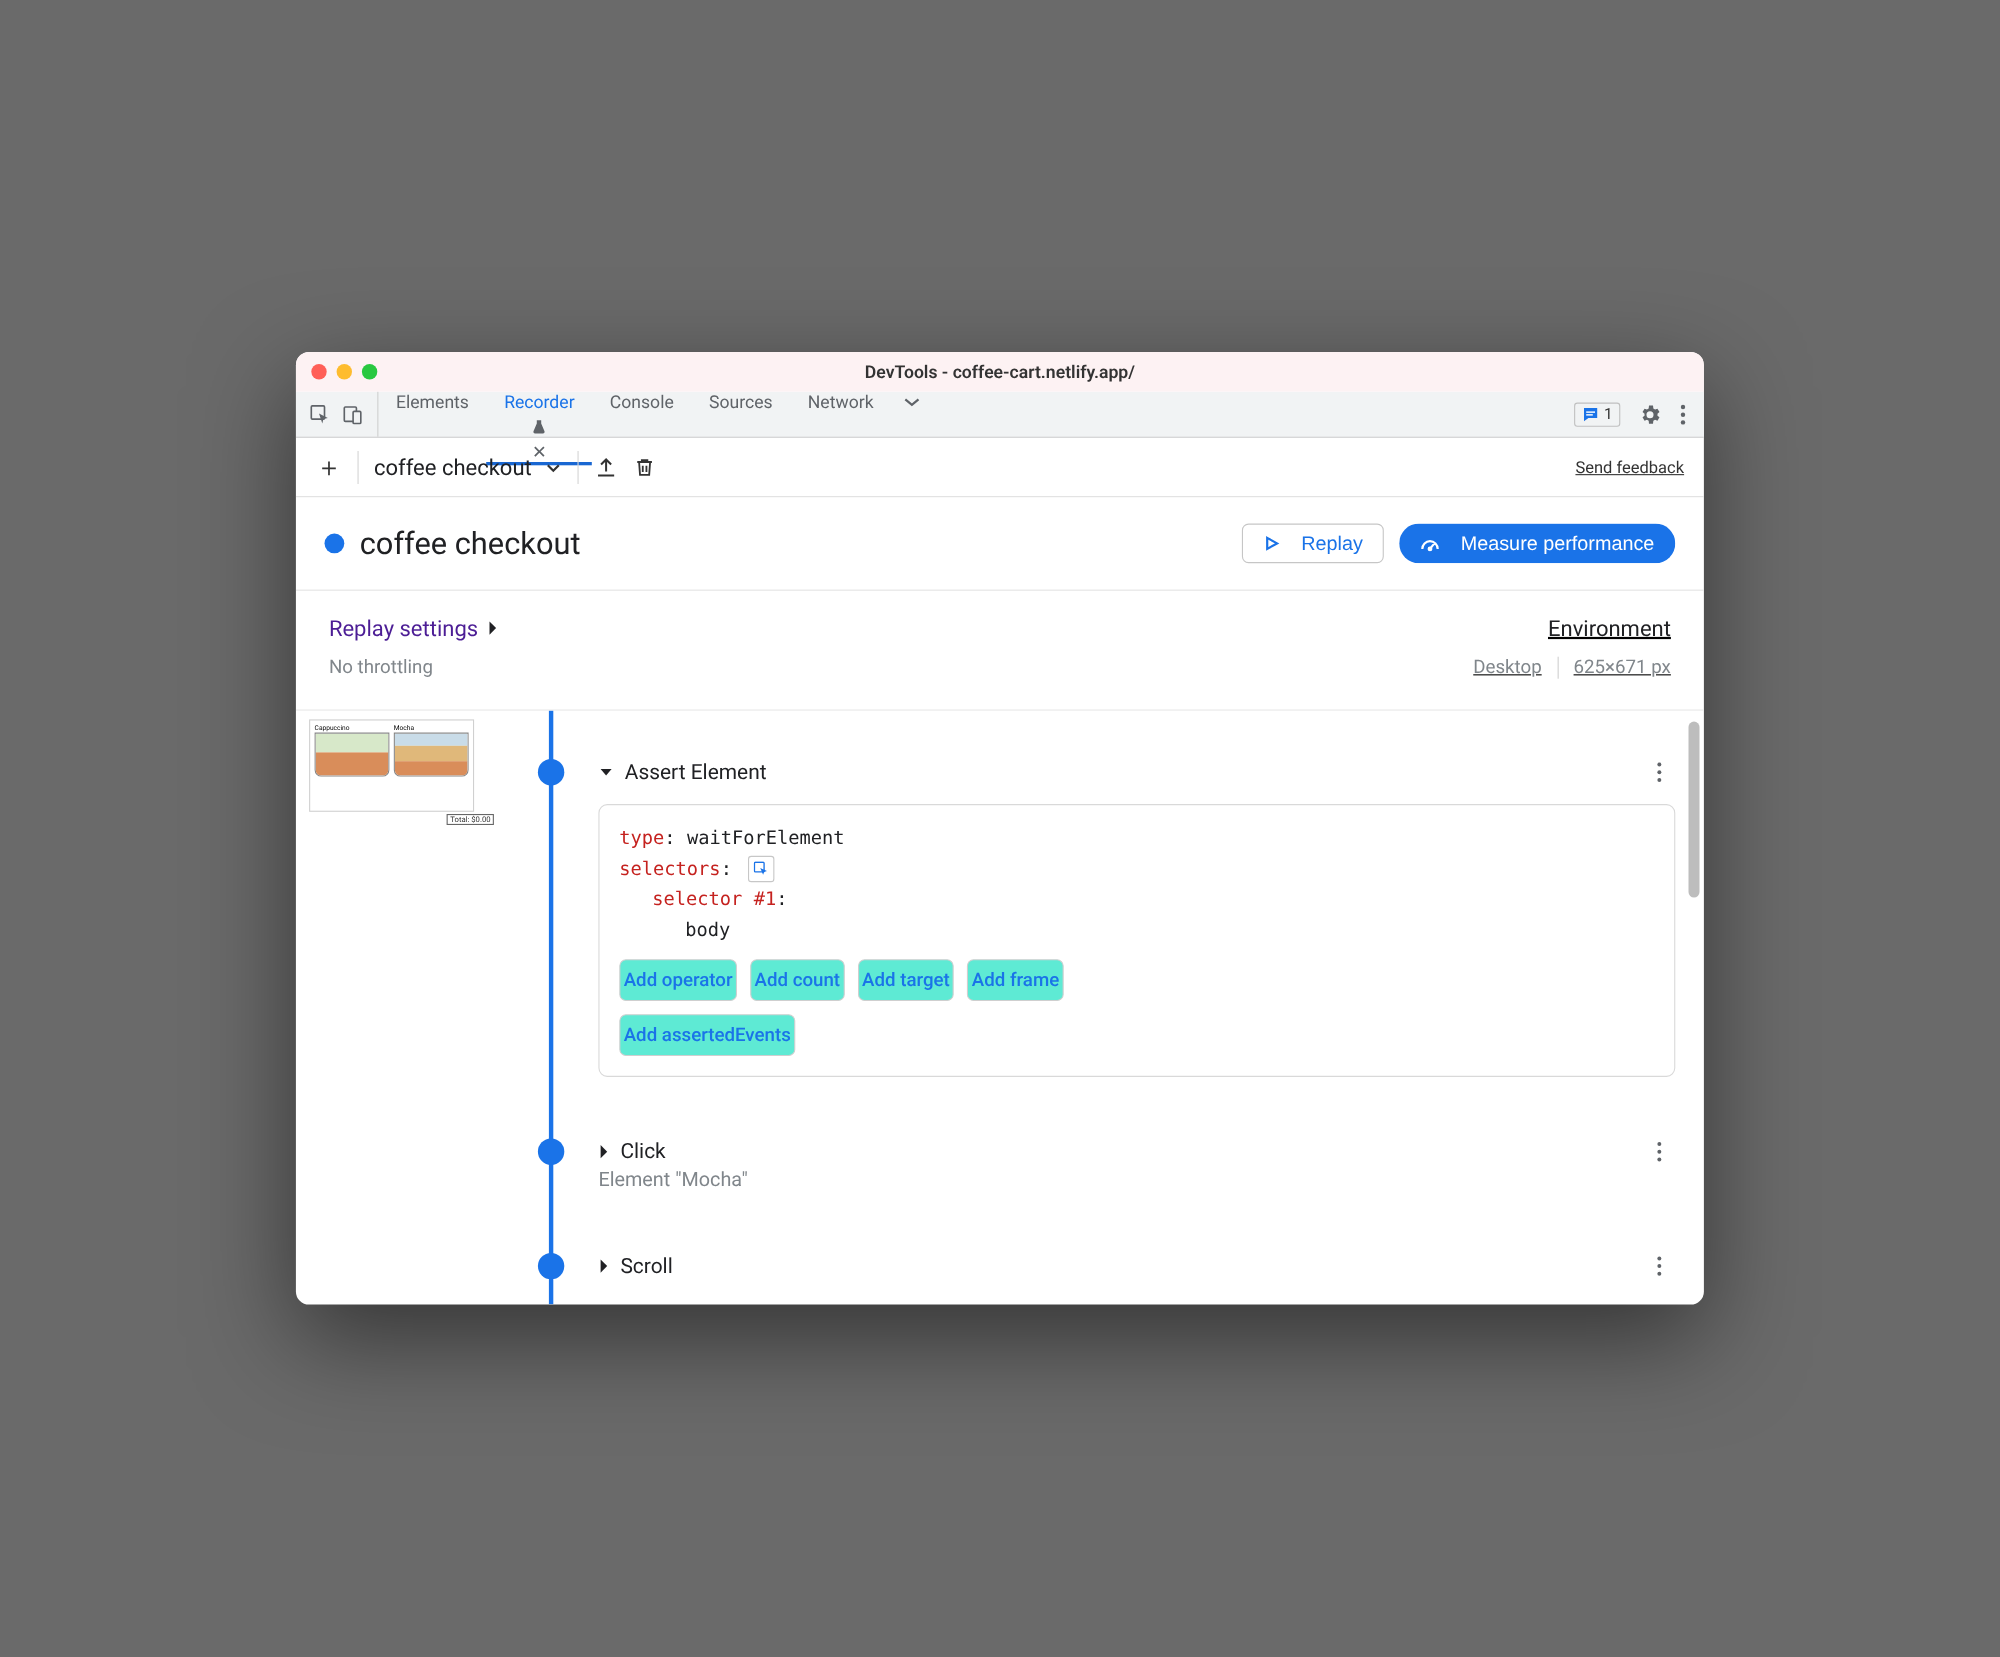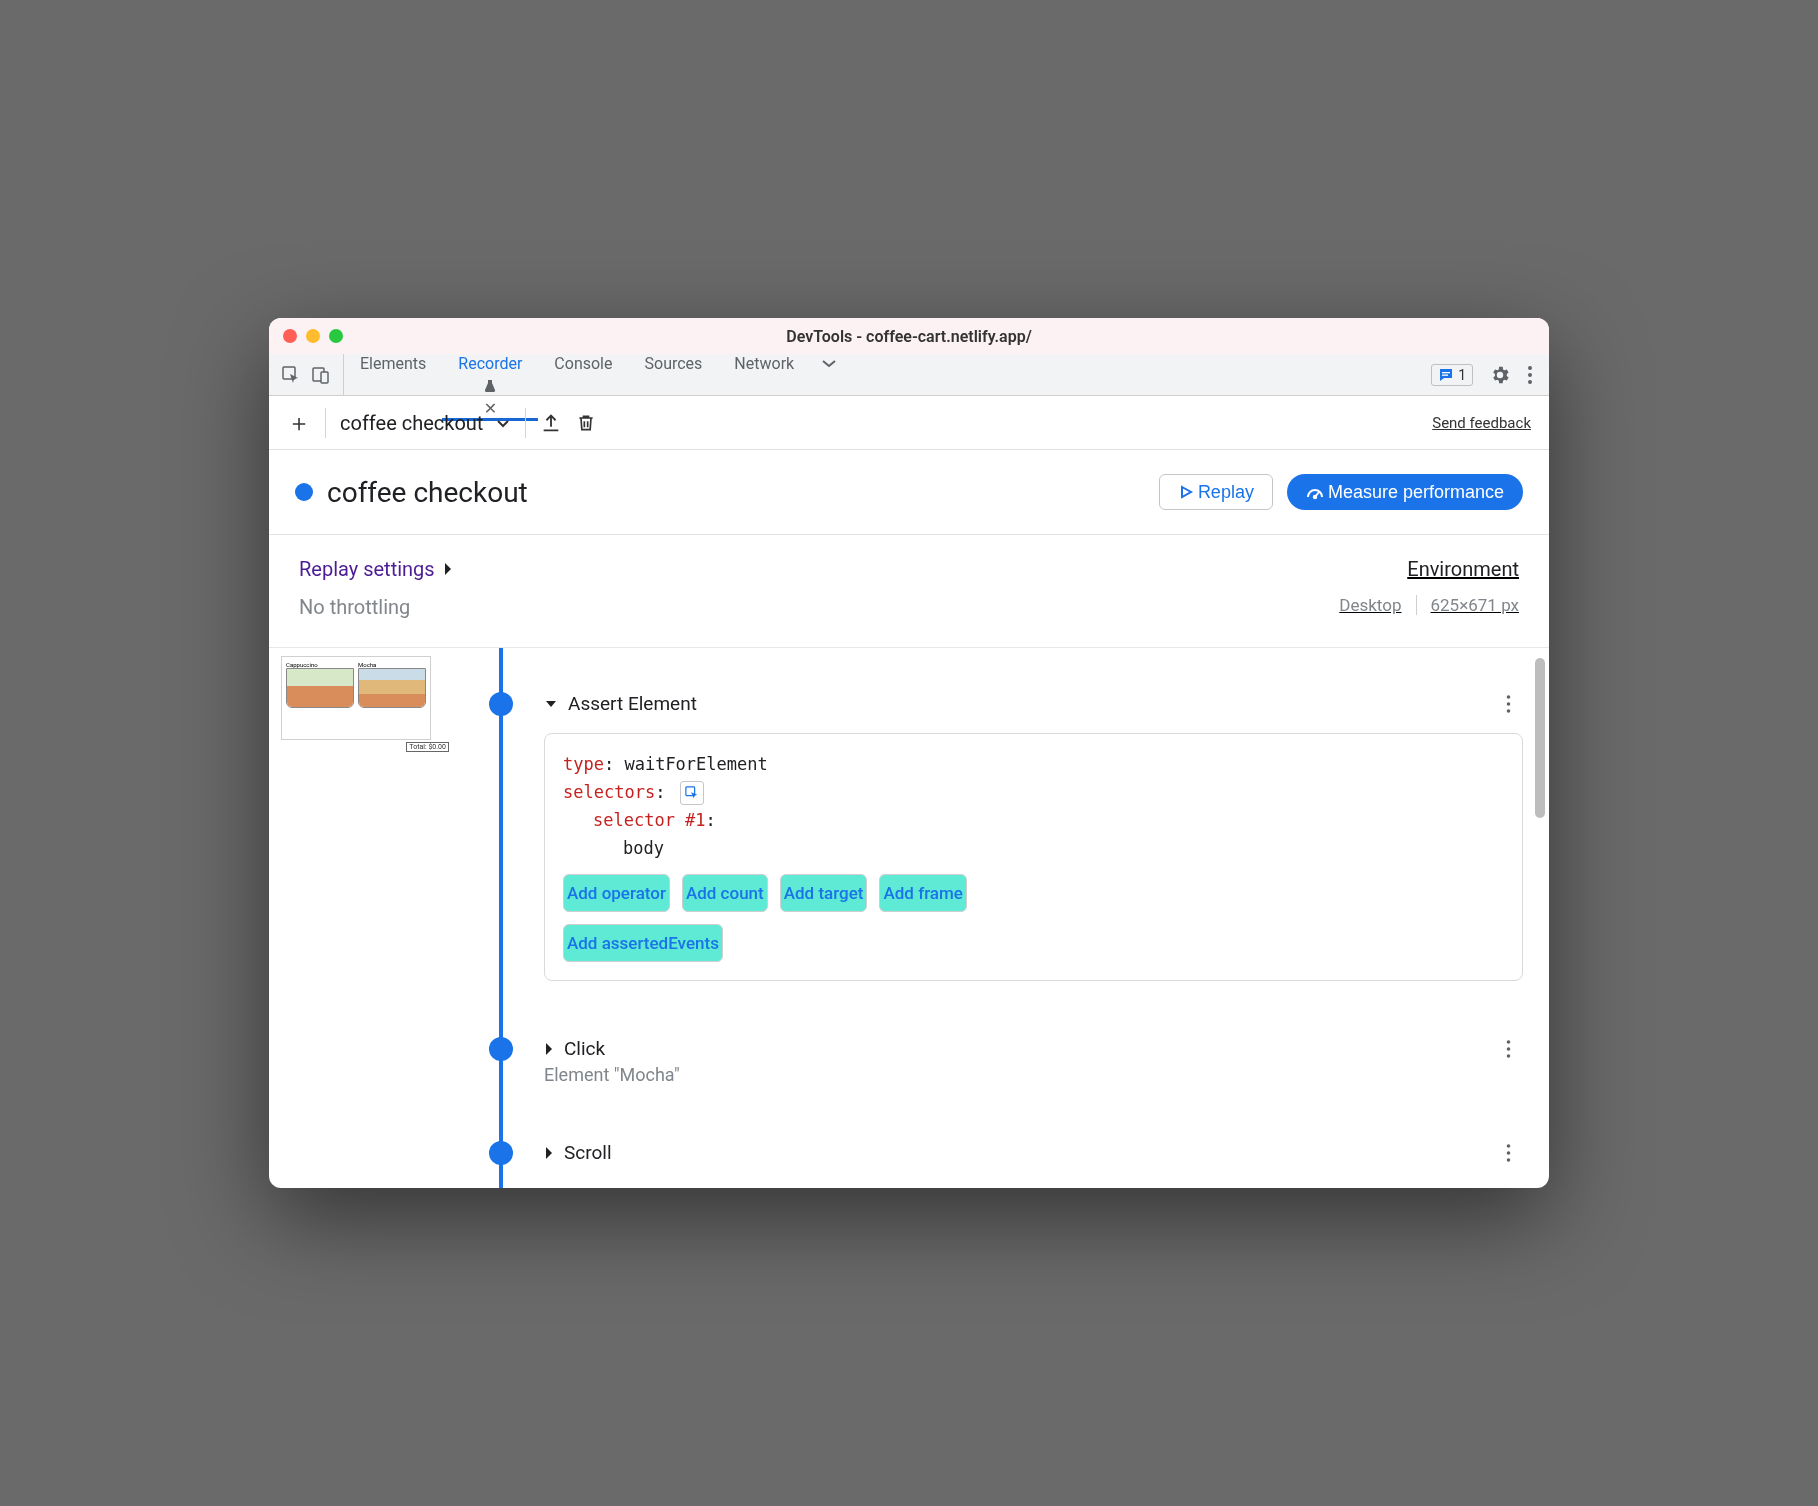--- a/index.html
+++ b/index.html
@@ -88,35 +88,35 @@
 .header {
   padding: 24px 26px;
   border-bottom: 1px solid #e3e3e3;
   display: flex;
   align-items: center;
   gap: 14px;
 }
 .blue-dot { width: 18px; height: 18px; border-radius: 50%; background: #1a73e8; }
 .header h1 { font-size: 28px; font-weight: 400; color: #202124; flex: 1; }
 .btn {
-  display: inline-flex; align-items: center; gap: 4px;
+  display: inline-flex; align-items: center; gap: 19px;
   height: 36px; padding: 0 18px;
   border-radius: 6px; font-size: 18px; font-weight: 500;
   cursor: pointer; border: 1px solid transparent;
 }
 .btn.outline { border-color: #c6c6c6; background: #fff; color: #1a73e8; }
 .btn.primary { background: #1a73e8; color: #fff; border-radius: 19px; }
 
 .settings-row {
   display: flex; padding: 22px 30px 28px;
   border-bottom: 1px solid #e8e8e8;
 }
 .settings-left { flex: 1; }
 .settings-title { font-size: 20px; color: #4c1d95; display: flex; align-items: center; gap: 8px; margin-bottom: 14px; }
-.settings-sub { font-size: 20px; color: #80868b; }
+.settings-sub { font-size: 17px; color: #80868b; }
 .settings-right { text-align: right; text-decoration: underline; }
 .env-title { font-size: 20px; color: #202124; margin-bottom: 14px; }
 .env-detail { font-size: 17px; color: #80868b; display: flex; gap: 14px; align-items: center; }
 .env-divider { width: 1px; height: 20px; background: #cfcfcf; }
 
 .content {
   flex: 1; display: flex; position: relative; overflow: hidden;
   min-height: 540px;
 }
 .thumb-col { width: 180px; padding: 8px 0 0 12px; }

